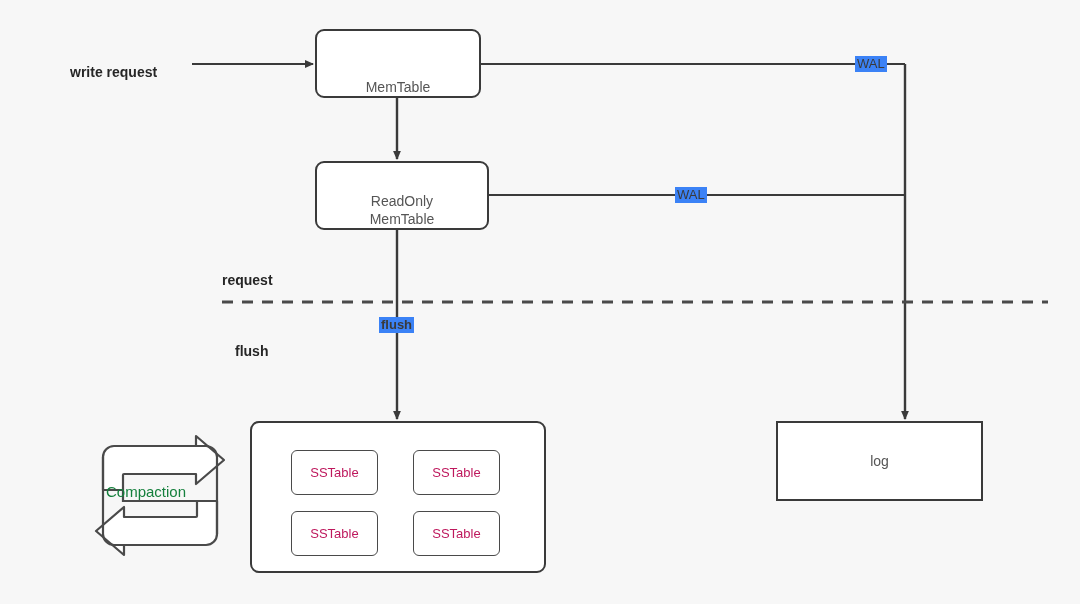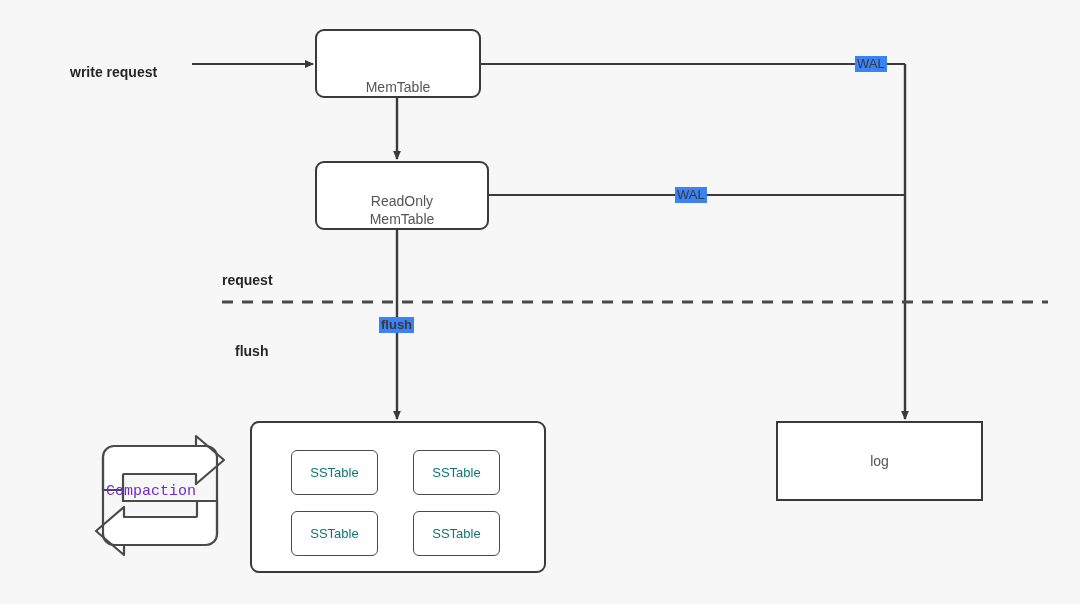--- a/index.html
+++ b/index.html
@@ -52,21 +52,21 @@
   }
   .sstable {
     position: absolute;
     box-sizing: border-box;
     background: #ffffff;
     border: 1.6px solid #4a4a4a;
     border-radius: 6px;
     display: flex;
     align-items: center;
     justify-content: center;
-    color: #0f766e;
+    color: #be185d;
     font-size: 13px;
   }
   .edge-label {
     position: absolute;
     background: #3b82f6;
     color: #3a3a3a;
     font-size: 13px;
     line-height: 16px;
     padding: 0 2px;
     white-space: nowrap;
@@ -79,26 +79,25 @@
     white-space: nowrap;
   }
   .bold-label {
     font-weight: bold;
     font-size: 14px;
     color: #262626;
     margin-top: 8px;
   }
   .compaction-label {
     position: absolute;
-    color: #6d28d9;
+    color: #15803d;
     font-size: 15px;
     line-height: 18px;
     white-space: nowrap;
     background: transparent;
-    font-family: Liberation Mono, monospace;
   }
 </style>
 </head>
 <body>
 
 <div id="canvas">
 
   <svg class="layer" viewBox="0 0 1080 604" xmlns="http://www.w3.org/2000/svg">
     <defs>
       <marker id="arrowhead" markerWidth="9" markerHeight="9" refX="8" refY="4.5" orient="auto" markerUnits="userSpaceOnUse">

